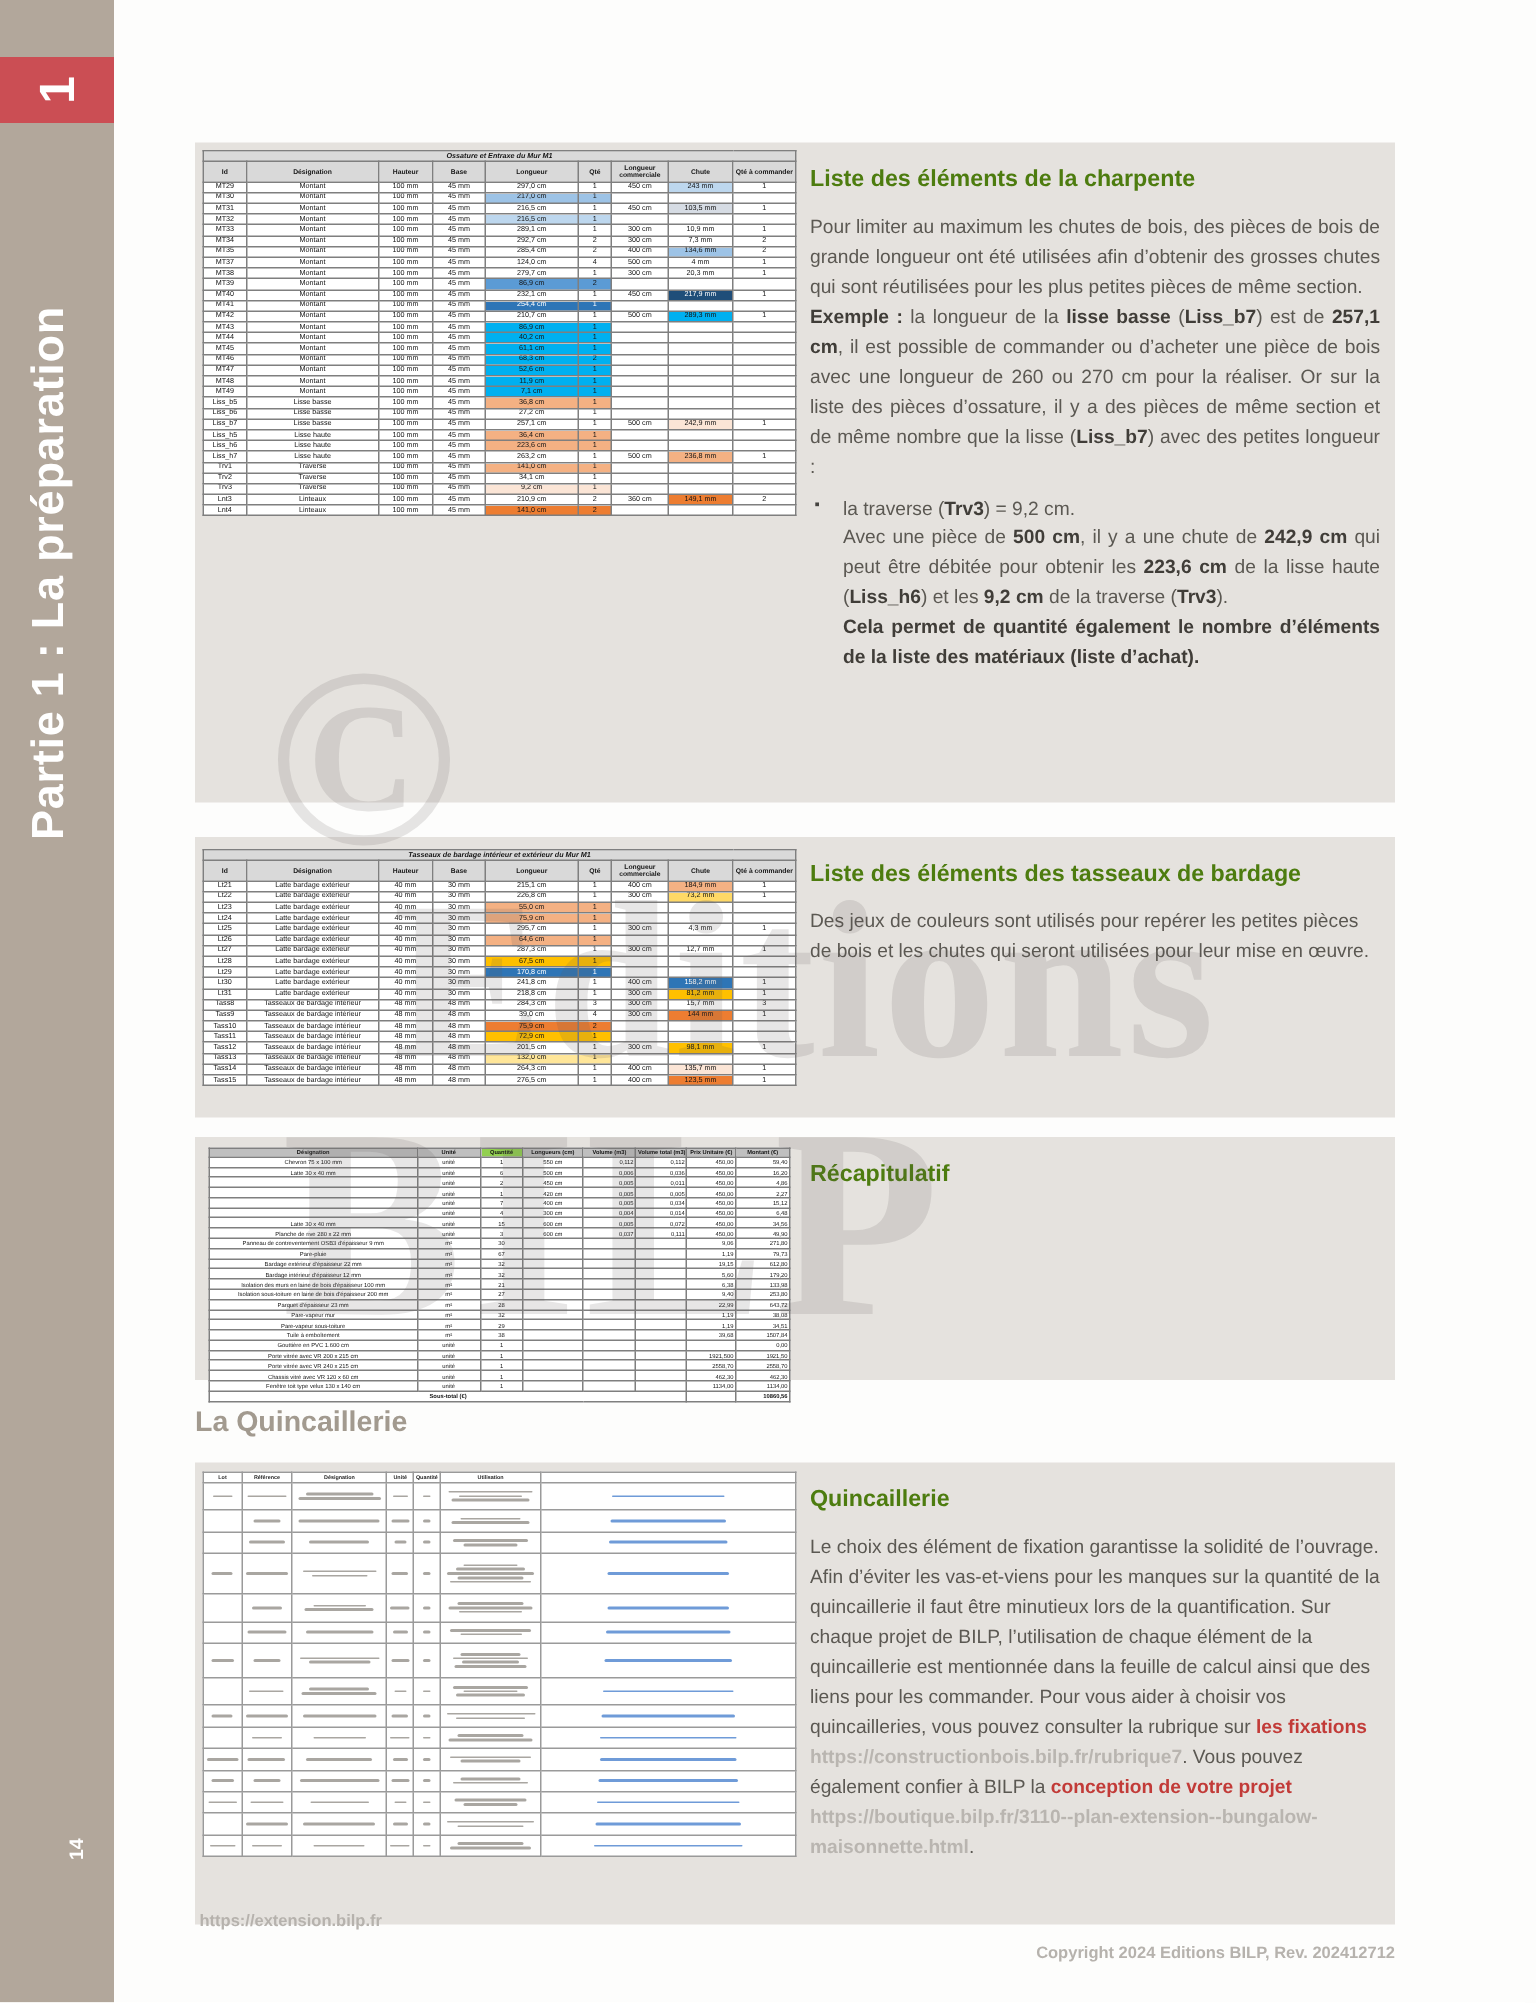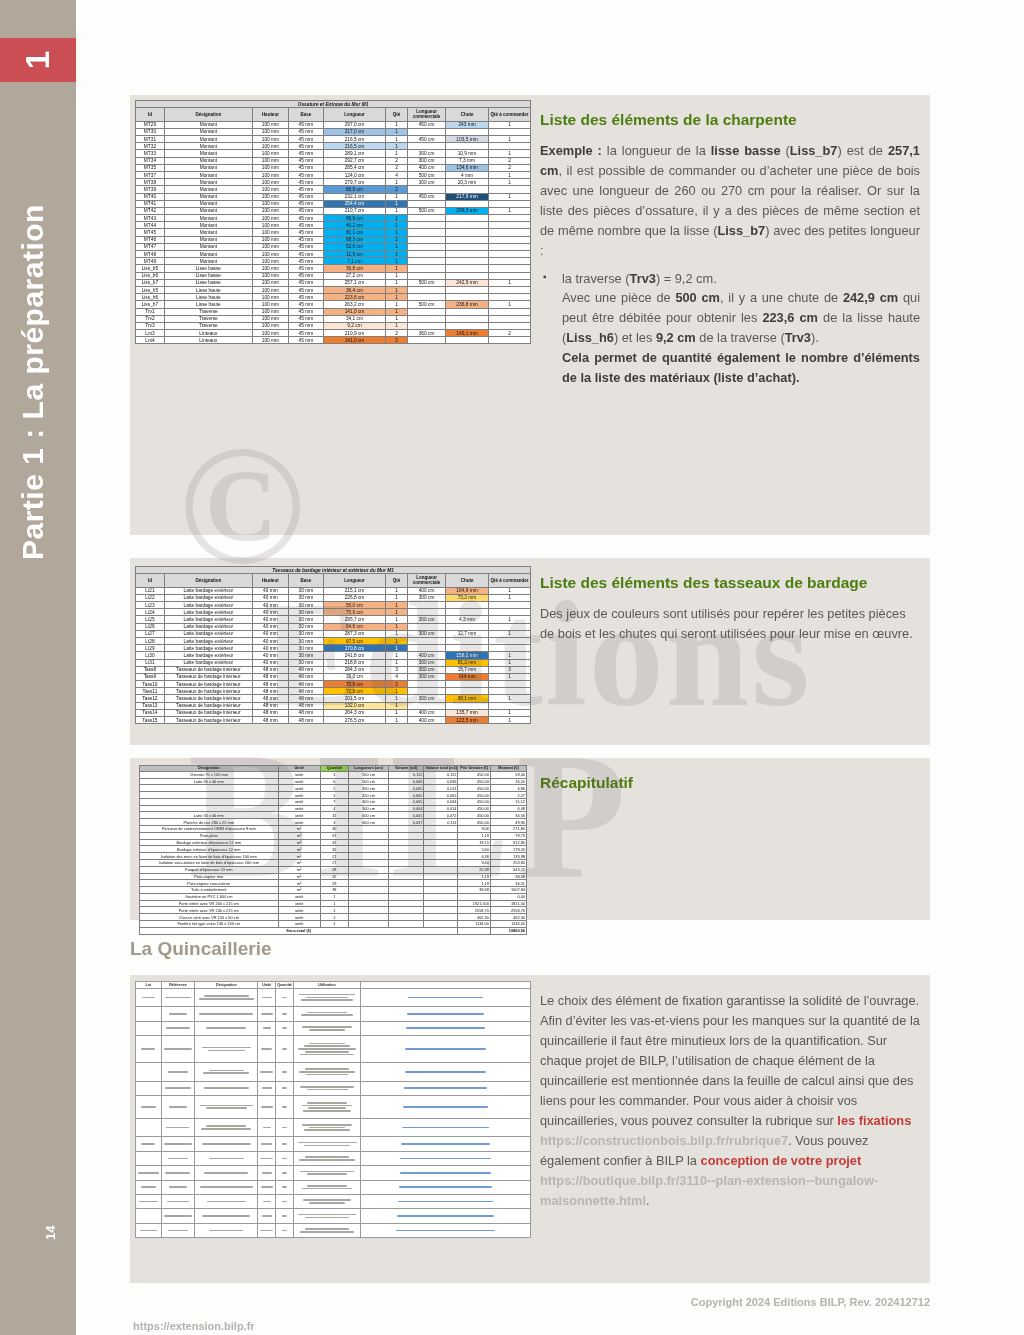--- a/index.html
+++ b/index.html
@@ -70,21 +70,21 @@
   .bar.b{background:#6f9bd8;}
 
   
   .wm{position:absolute;pointer-events:none;color:rgba(95,90,84,0.15);font-weight:bold;z-index:40;
     font-family:"Liberation Serif","DejaVu Serif",serif;white-space:nowrap;}
   #wm-c{left:178px;top:408px;font-size:170px;}
   #wm-e{left:262px;top:568px;font-size:150px;letter-spacing:2px;}
   #wm-b{left:188px;top:712px;font-size:180px;letter-spacing:6px;}
 
   
-  .footer-left{position:absolute;left:133px;top:1320px;font-size:11px;font-weight:bold;color:#b6b2ad;text-decoration:none;}
+  .footer-left{position:absolute;left:133px;top:1275px;font-size:11px;font-weight:bold;color:#b6b2ad;text-decoration:none;}
   .footer-right{position:absolute;right:94px;top:1296px;font-size:11px;font-weight:bold;color:#b6b2ad;}
 </style>
 </head>
 <body>
 
 <div class="page">
 
   <aside class="sidebar">
     <div class="chapter-box">
       <span>1</span>
@@ -462,20 +462,21 @@
               <td style="background:#ed7d31;">2</td>
               <td></td>
               <td style=""></td>
               <td></td>
             </tr>
           </tbody>
         </table>
       </div>
     <div class="section-text just">
       <h2>Liste des éléments de la charpente</h2>
+      <p><span class="seg-r">Pour limiter au maximum les chutes de bois, des pièces de bois de grande longueur ont été utilisées afin d’obtenir des grosses chutes qui sont réutilisées pour les plus petites pièces de même section.</span></p>
       <p><span class="seg-b">Exemple :</span><span class="seg-r"> la longueur de la </span><span class="seg-b">lisse basse</span><span class="seg-r"> (</span><span class="seg-b">Liss_b7</span><span class="seg-r">) est de </span><span class="seg-b">257,1 cm</span><span class="seg-r">, il est possible de commander ou d’acheter une pièce de bois avec une longueur de 260 ou 270 cm pour la réaliser. Or sur la liste des pièces d’ossature, il y a des pièces de même section et de même nombre que la lisse (</span><span class="seg-b">Liss_b7</span><span class="seg-r">) avec des petites longueur :</span></p>
       <ul class="blist">
         <li><span class="seg-r">la traverse (</span><span class="seg-b">Trv3</span><span class="seg-r">) = 9,2 cm.</span></li>
       </ul>
       <div class="sub">
         <p class="just"><span class="seg-r">Avec une pièce de </span><span class="seg-b">500 cm</span><span class="seg-r">, il y a une chute de </span><span class="seg-b">242,9 cm</span><span class="seg-r"> qui peut être débitée pour obtenir les </span><span class="seg-b">223,6 cm</span><span class="seg-r"> de la lisse haute (</span><span class="seg-b">Liss_h6</span><span class="seg-r">) et les </span><span class="seg-b">9,2 cm</span><span class="seg-r"> de la traverse (</span><span class="seg-b">Trv3</span><span class="seg-r">).</span></p>
         <p class="just"><span class="seg-b">Cela permet de quantité également le nombre d’éléments de la liste des matériaux (liste d’achat).</span></p>
       </div>
     </div>
   </section>
@@ -1374,20 +1375,21 @@
                 <i class="bar " style="width:85%"></i>
               </td>
               <td>
                 <i class="bar b" style="width:59%"></i>
               </td>
             </tr>
           </tbody>
         </table>
       </div>
     <div class="section-text">
+      <h2>Quincaillerie</h2>
       <p><span class="seg-r">Le choix des élément de fixation garantisse la solidité de l’ouvrage. Afin d’éviter les vas-et-viens pour les manques sur la quantité de la quincaillerie il faut être minutieux lors de la quantification. Sur chaque projet de BILP, l’utilisation de chaque élément de la quincaillerie est mentionnée dans la feuille de calcul ainsi que des liens pour les commander. Pour vous aider à choisir vos quincailleries, vous pouvez consulter la rubrique sur </span><span class="seg-red">les fixations</span><span class="seg-r"> </span><span class="seg-url">https://constructionbois.bilp.fr/rubrique7</span><span class="seg-r">. Vous pouvez également confier à BILP la </span><span class="seg-red">conception de votre projet</span><span class="seg-r"> </span><span class="seg-url">https://boutique.bilp.fr/3110--plan-extension--bungalow-maisonnette.html</span><span class="seg-r">.</span></p>
     </div>
   </section>
 
   <div class="wm" id="wm-c">©</div>
   <div class="wm" id="wm-b">BILP</div>
   <div class="wm" id="wm-e">Editions</div>
 
   <a class="footer-left" href="#">https://extension.bilp.fr</a>
   <div class="footer-right">Copyright 2024 Editions BILP, Rev. 202412712</div>

